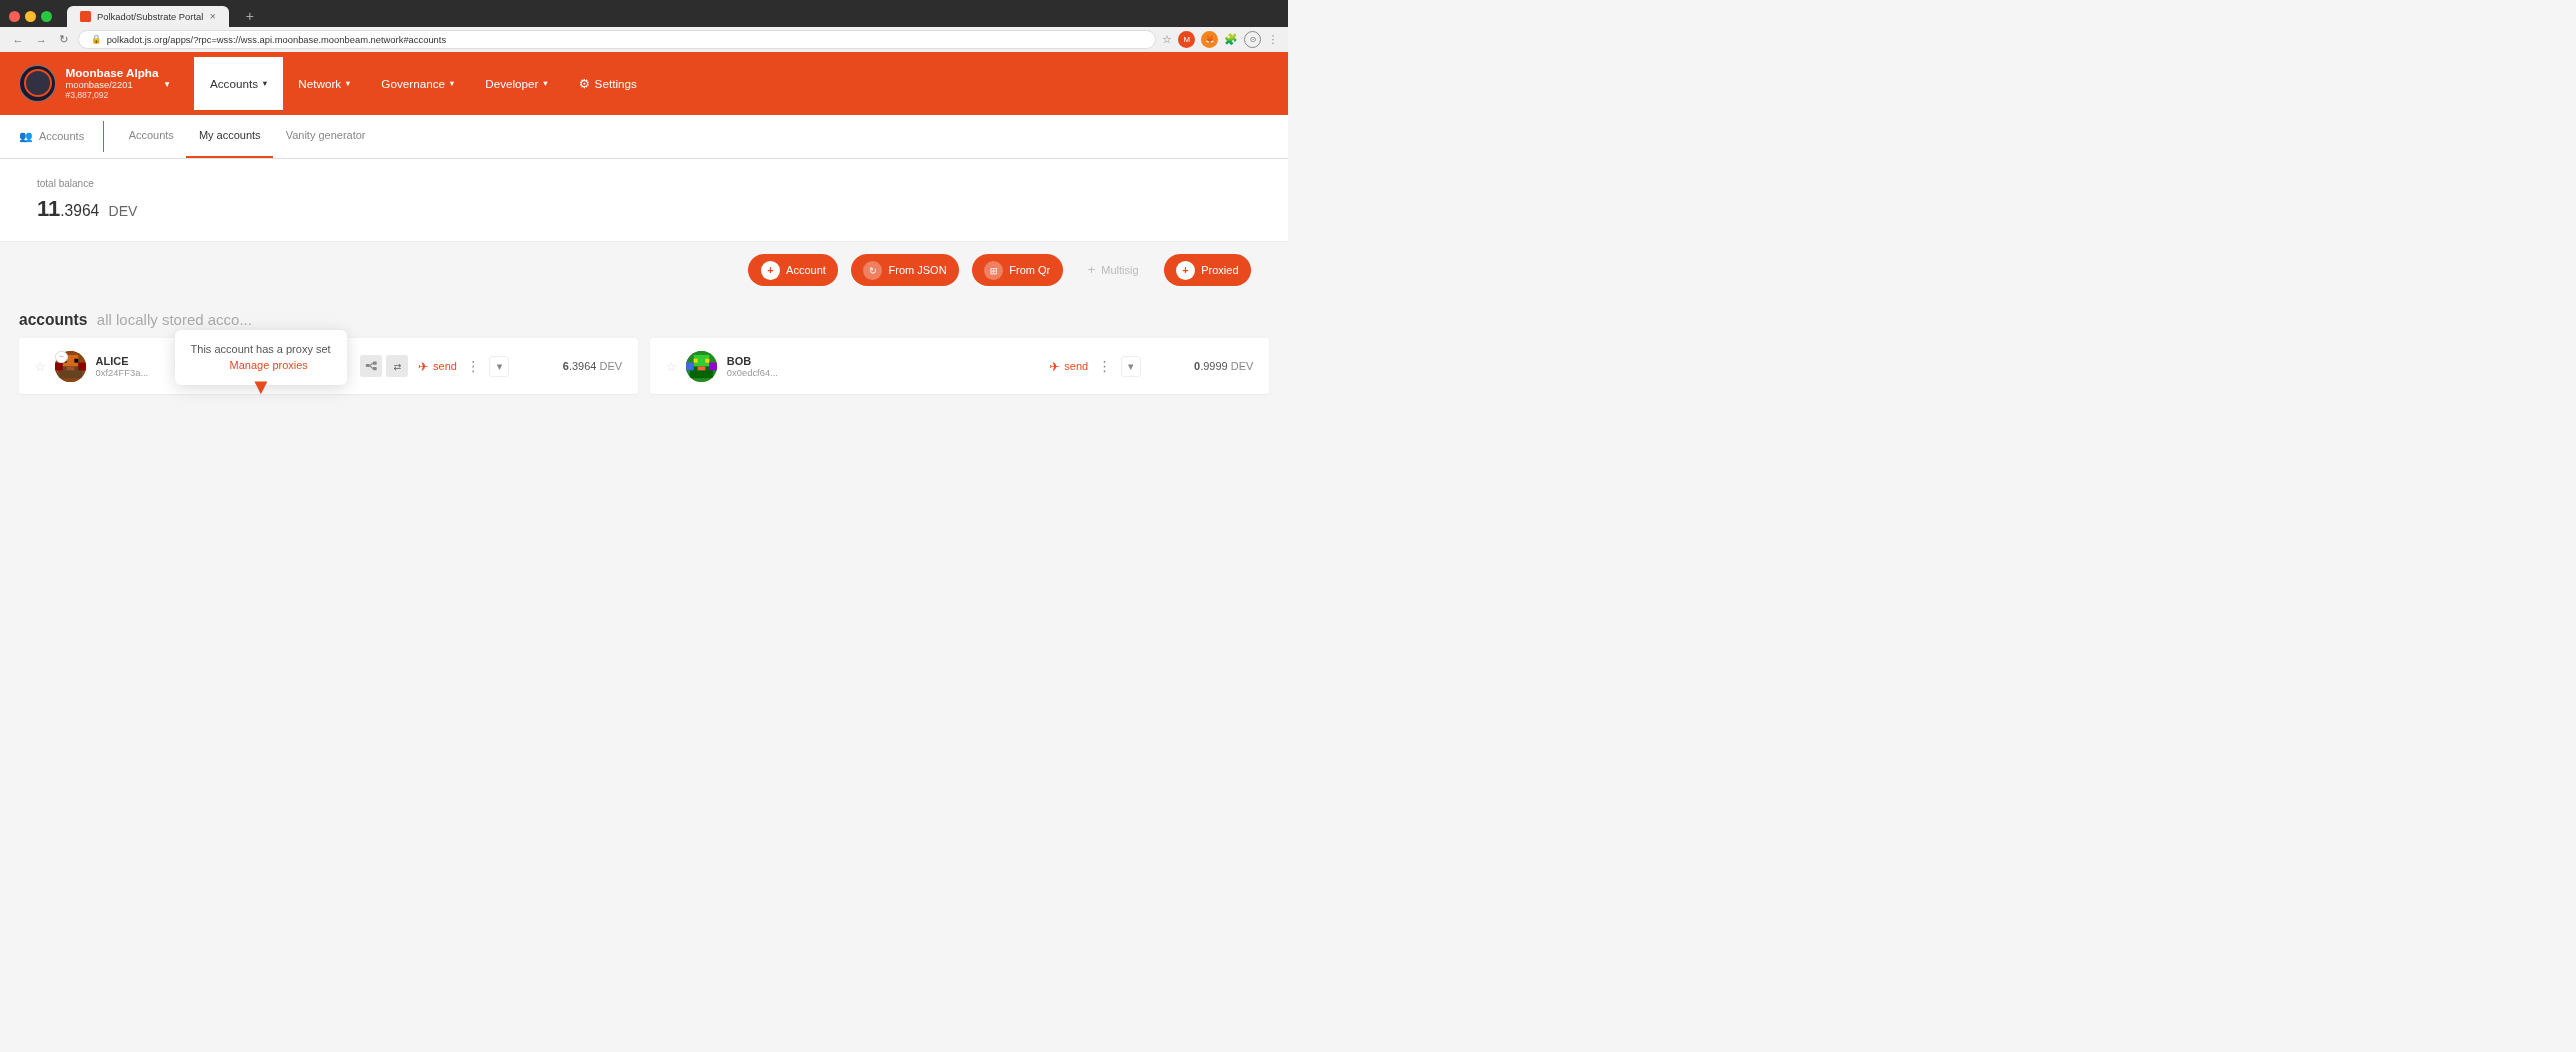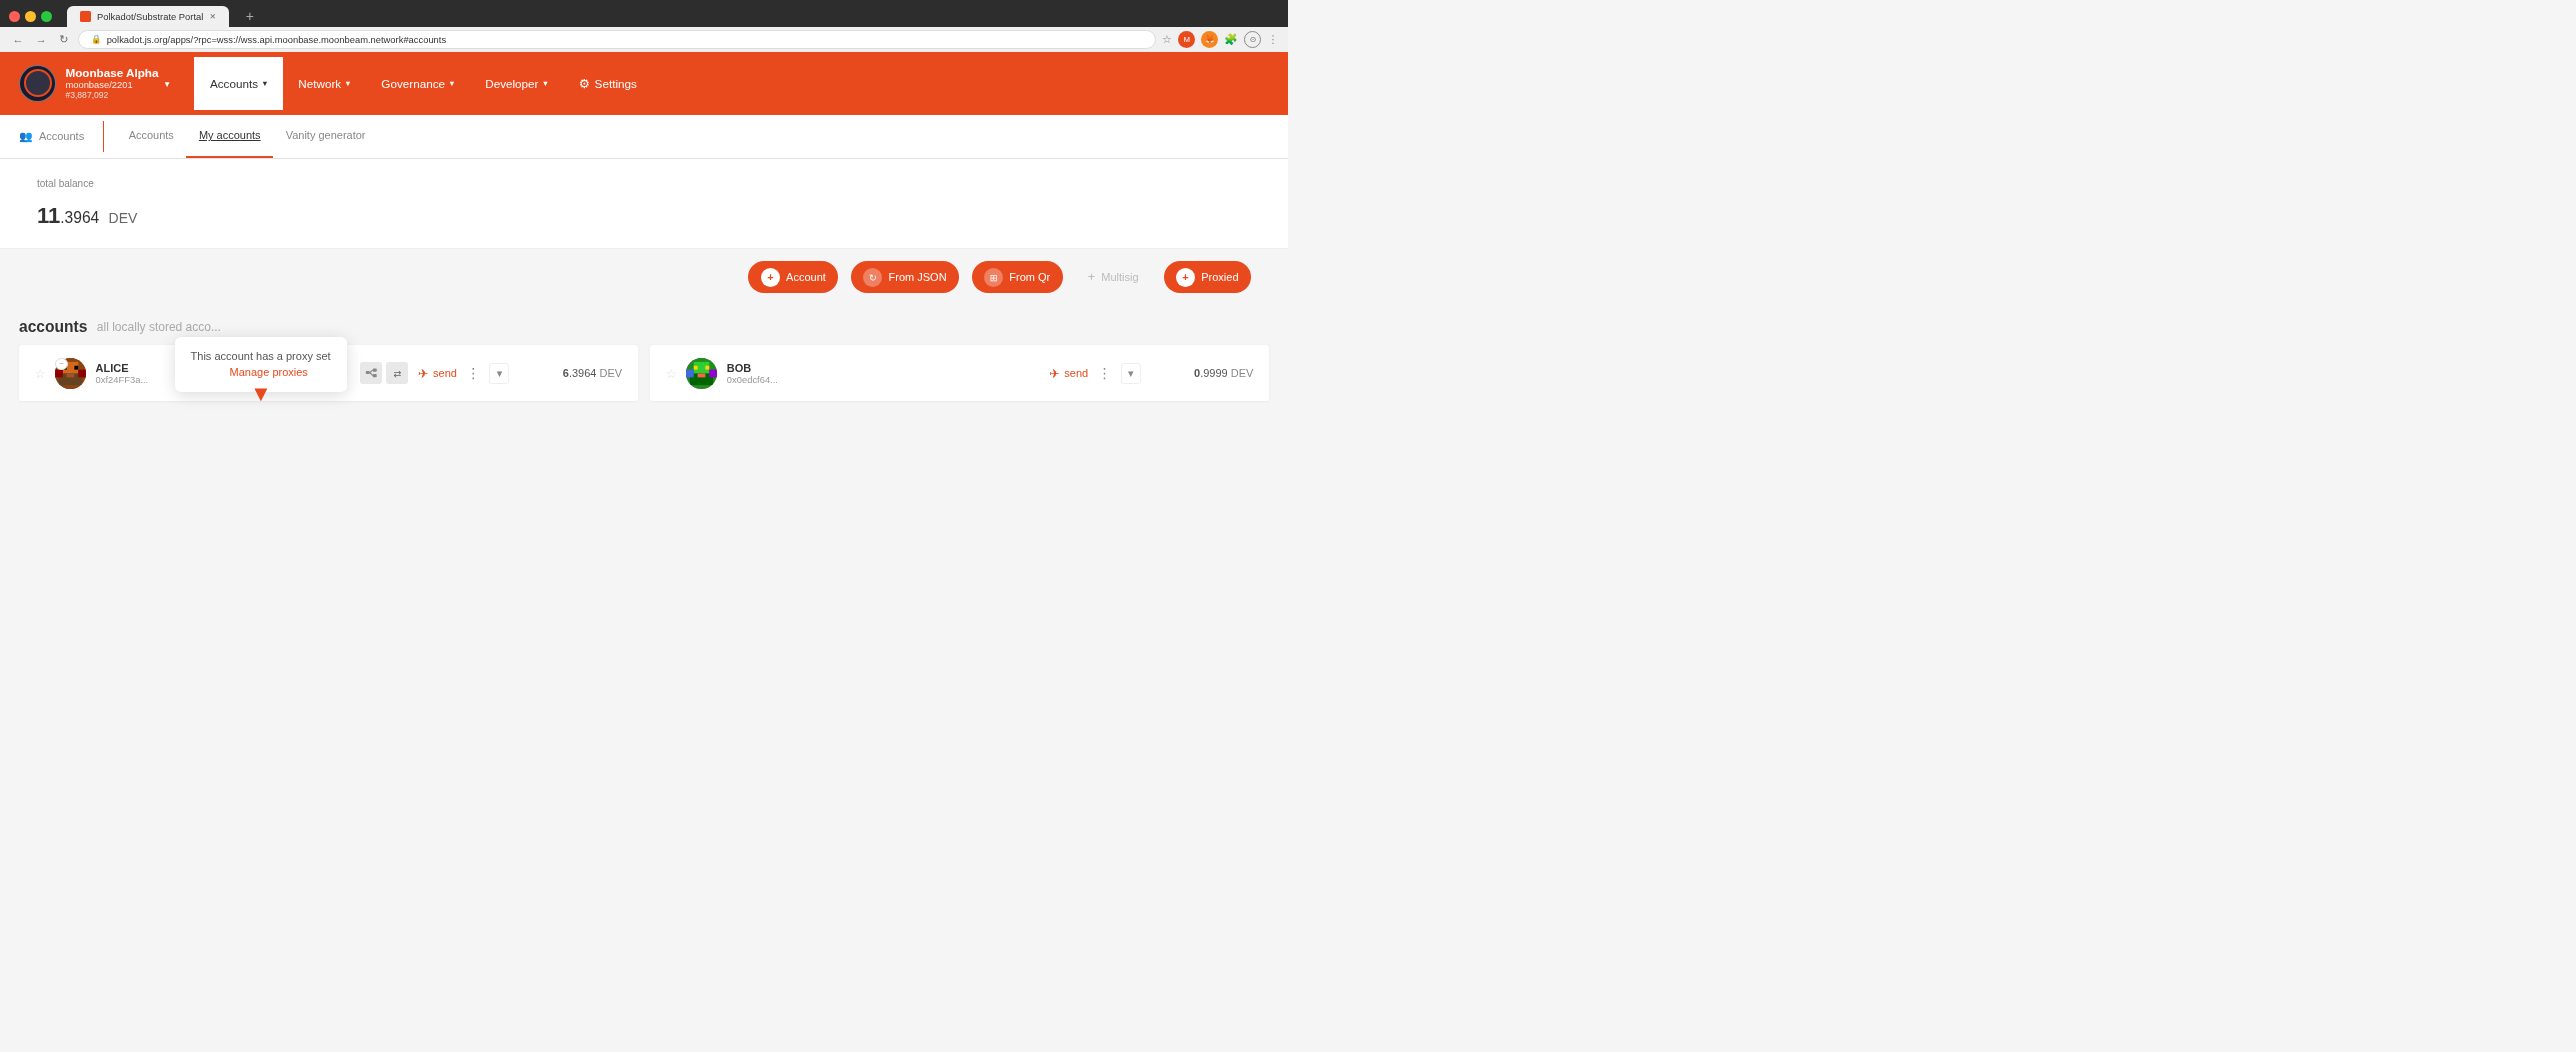--- a/index.html
+++ b/index.html
@@ -132,33 +132,32 @@
       height: 44px;
       display: flex; align-items: center;
       font-size: 11px;
       color: #888;
       cursor: pointer;
       border-bottom: 2.3px solid transparent;
     }
     .sub-nav-item.active {
       color: #333;
       border-bottom: 2.3px solid #e8491d;
-      text-decoration: underline;
     }
 
     
     .stats-bar {
       background: white;
       display: flex;
       align-items: center;
       padding: 19px 37px;
       border-bottom: 0.8px solid #eee;
     }
     .stat-item { flex: 1; }
-    .stat-label { font-size: 10px; color: #888; margin-bottom: 14px; }
+    .stat-label { font-size: 10px; color: #888; margin-bottom: 7px; }
     .stat-value { font-size: 22px; color: #333; }
     .stat-value .big { font-size: 22px; font-weight: 600; }
     .stat-value .small { font-size: 15.6px; }
     .stat-value .unit { font-size: 14px; color: #666; margin-left: 3.1px; }
 
     
     .actions-row {
       background: #f5f5f5;
       display: flex;
       align-items: center;
@@ -184,21 +183,21 @@
     
     .accounts-section {
       background: #f5f5f5;
       padding: 0 19px 19px;
     }
     .accounts-header {
       display: flex; align-items: center; gap: 9.4px;
       padding: 12.5px 0 9.4px;
     }
     .accounts-title { font-size: 15.6px; font-weight: 700; color: #333; }
-    .accounts-subtitle { font-size: 12px; color: #aaa; }
+    .accounts-subtitle { font-size: 15px; color: #aaa; }
 
     
     .accounts-grid {
       display: grid;
       grid-template-columns: 1fr 1fr;
       gap: 12.5px;
       position: relative;
     }
     .account-card {
       background: white;

